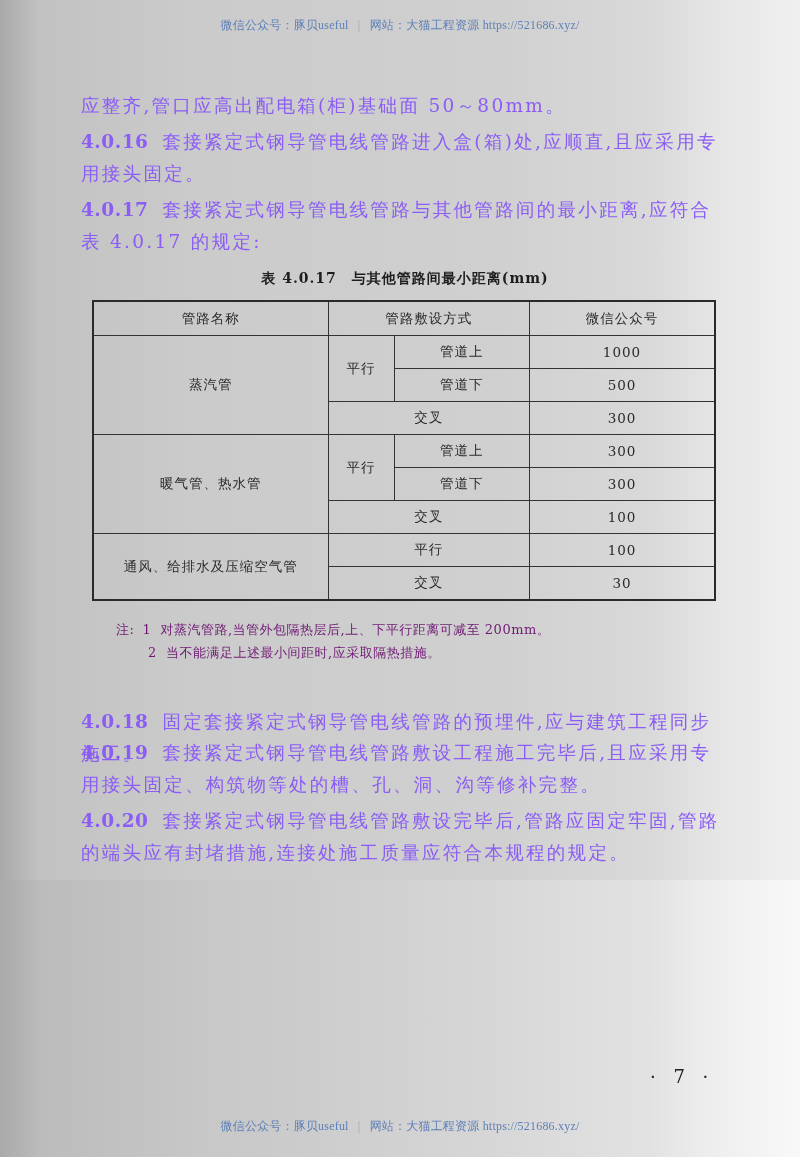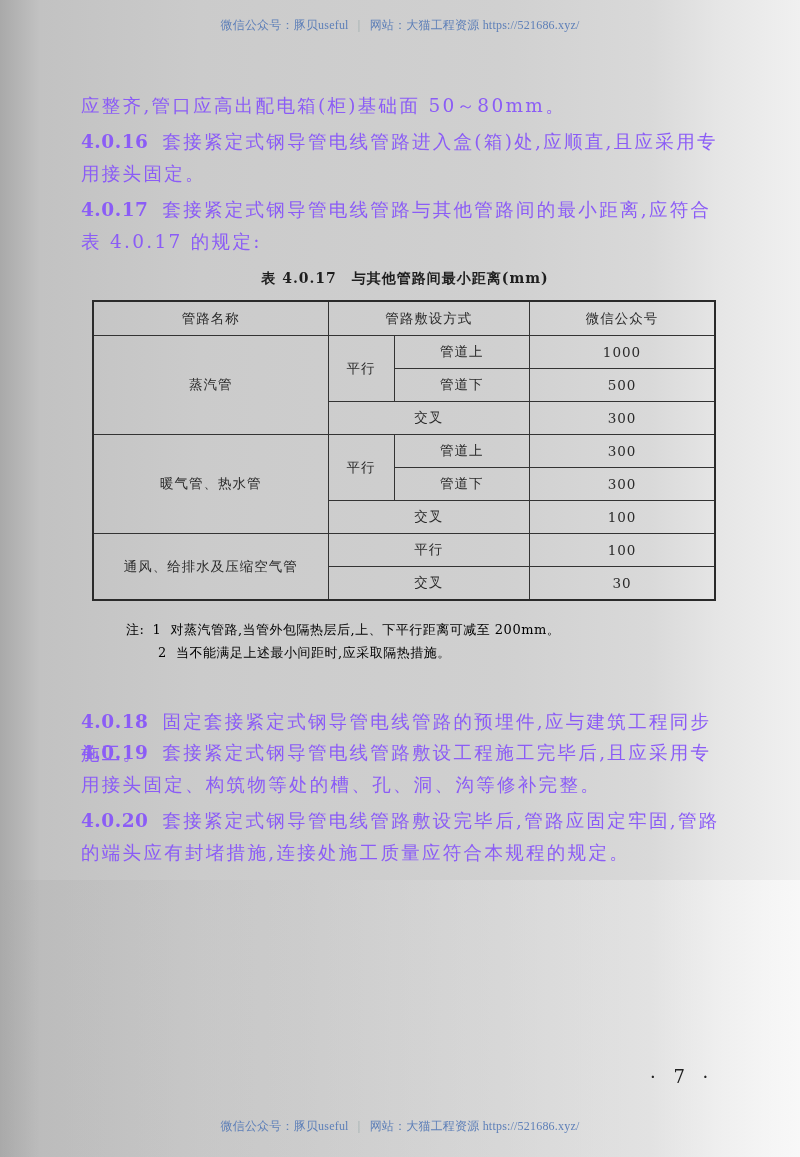--- a/index.html
+++ b/index.html
@@ -36,21 +36,21 @@
     position: absolute; left: 92px; top: 300px; width: 624px;
     border-collapse: collapse; font-size: 13.5px;
     border: 2px solid #2a2a2a;
   }
   table.spec td {
     border: 1px solid #333; text-align: center; height: 32px; padding: 0;
     color: #2a2a2a; letter-spacing: 1px;
   }
   table.spec td.hdr { height: 33px; }
   .notes {
-    position: absolute; left: 126px; font-size: 13px; line-height: 22px; color: #000000; letter-spacing: 0.5px;
+    position: absolute; left: 116px; font-size: 13px; line-height: 22px; color: #701a75; letter-spacing: 0.5px;
   }
   .note-label { margin-right: 8px; }
   .note2 { padding-left: 32px; }
   .page-num {
     position: absolute; left: 650px; top: 1066px; font-size: 18px; letter-spacing: 6px; color: #222;
   }
 </style>
 </head>
 <body>
 

